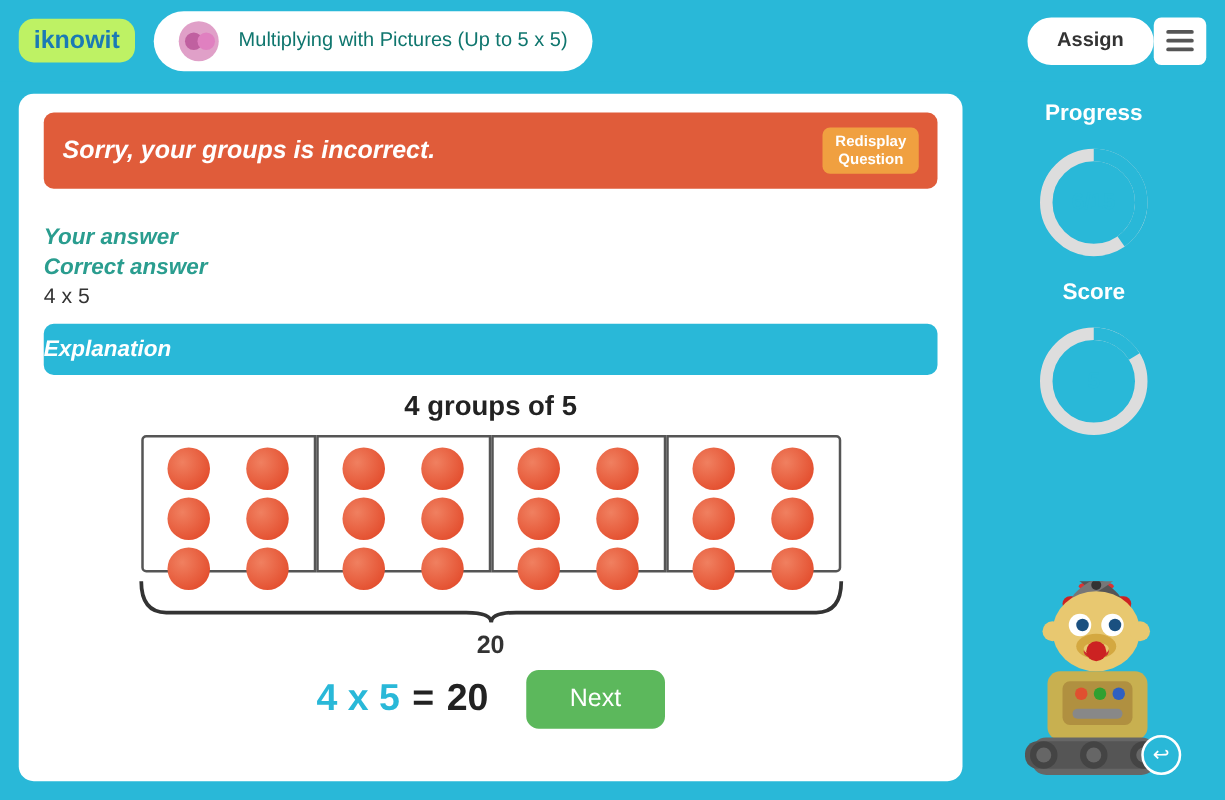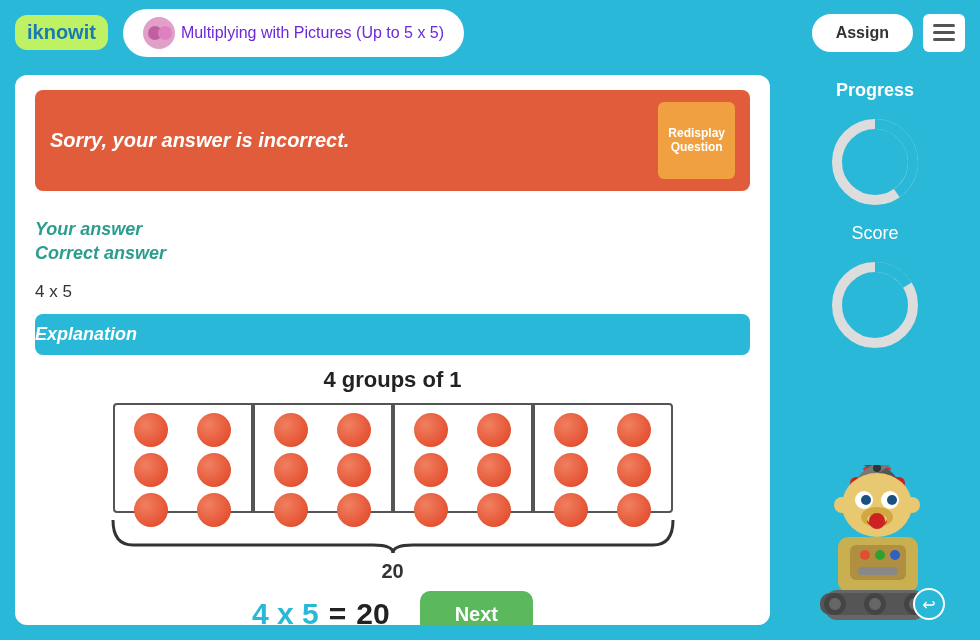--- a/index.html
+++ b/index.html
@@ -31,39 +31,38 @@
     .logo-text {
       font-weight: bold;
       font-size: 20px;
       color: #1a7ab5;
     }
     .title-pill {
       background: white;
       border-radius: 25px;
       padding: 8px 20px;
       font-size: 16px;
-      color: #6d28d9;
-      display: flex;
-      align-items: center;
-      gap: 6px;
+      color: #0f766e;
+      display: flex;
+      align-items: center;
+      gap: 16px;
     }
     .title-icon {
       width: 32px;
       height: 32px;
       border-radius: 50%;
       background: #e0a0c8;
       display: flex;
       align-items: center;
       justify-content: center;
     }
     .header-right {
       margin-left: auto;
       display: flex;
       align-items: flex-start;
-      gap: 10px;
     }
     .assign-btn {
       background: white;
       border: 2px solid white;
       border-radius: 20px;
       padding: 8px 22px;
       font-size: 16px;
       font-weight: bold;
       color: #333;
       cursor: pointer;
@@ -129,21 +128,21 @@
       color: white;
       font-style: italic;
       font-size: 20px;
       font-weight: bold;
     }
     .redisplay-btn {
       background: #f0a040;
       color: white;
       font-size: 12px;
       font-weight: bold;
-      padding: 24px 10px;
+      padding: 4px 10px;
       border-radius: 6px;
       cursor: pointer;
       text-align: center;
       line-height: 1.2;
       border: none;
     }
 
     
     .your-answer-label {
       color: #2a9d8f;
@@ -156,21 +155,21 @@
     .your-answer-value {
       color: #333;
       font-size: 17px;
       margin-bottom: 10px;
     }
     .correct-answer-label {
       color: #2a9d8f;
       font-style: italic;
       font-weight: bold;
       font-size: 18px;
-      margin-bottom: 18px;
+      margin-bottom: 3px;
     }
     .correct-answer-value {
       color: #333;
       font-size: 17px;
       margin-bottom: 12px;
     }
 
     
     .explanation-bar {
       background: #29b8d8;
@@ -252,21 +251,21 @@
     }
     .equation-plain {
       color: #222;
       font-size: 30px;
       font-weight: bold;
     }
     .next-btn {
       background: #5cb85c;
       color: white;
       font-size: 20px;
-      font-weight: bold;
+      font-weight: normal;
       padding: 12px 35px;
       border-radius: 10px;
       border: none;
       cursor: pointer;
       margin-left: 20px;
     }
 
     
     .progress-label {
       color: white;
@@ -288,21 +287,21 @@
       top: 50%;
       left: 50%;
       transform: translate(-50%, -50%);
       font-size: 18px;
       font-weight: bold;
       color: #29b8d8;
     }
     .score-label {
       color: white;
       font-size: 18px;
-      font-weight: normal;
+      font-weight: bold;
       text-align: right;
     }
 
     
     .character-area {
       margin-top: auto;
       position: relative;
     }
     .character-svg-wrap {
       width: 150px;
@@ -352,34 +351,34 @@
       <div class="menu-line"></div>
     </button>
   </div>
 </div>
 
 <div class="main">
 
   <div class="content-area">
 
     <div class="incorrect-banner">
-      <span class="incorrect-text">Sorry, your answer is incorrect.</span>
+      <span class="incorrect-text">Sorry, your groups is incorrect.</span>
       <button class="redisplay-btn">Redisplay<br>Question</button>
     </div>
 
     <div class="your-answer-label">Your answer</div>
 
     <div class="correct-answer-label">Correct answer</div>
     <div class="correct-answer-value">4 x 5</div>
 
     <div class="explanation-bar">
       <span class="explanation-text">Explanation</span>
     </div>
 
-    <div class="groups-title">4 groups of 1</div>
+    <div class="groups-title">4 groups of 5</div>
 
     <div class="groups-container">
 
       <div class="group-box">
         <span class="dot"></span>
         <span class="dot"></span>
         <span class="dot"></span>
         <span class="dot"></span>
         <span class="dot"></span>
         <span class="dot"></span>

